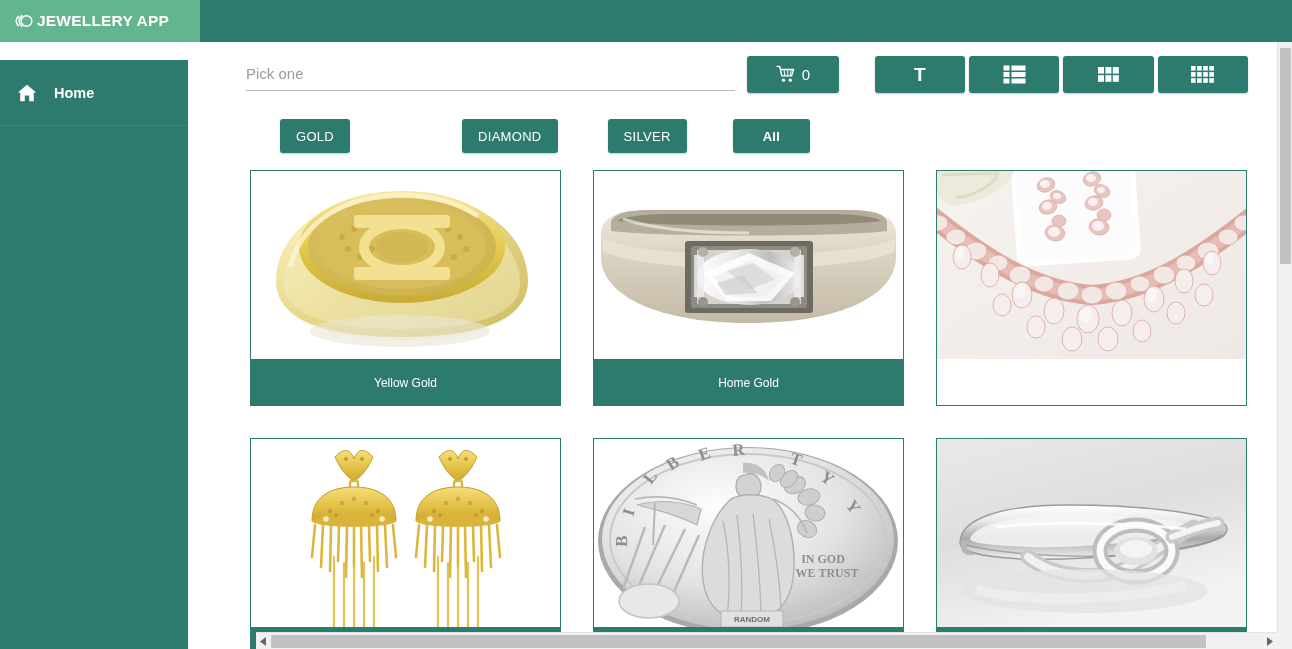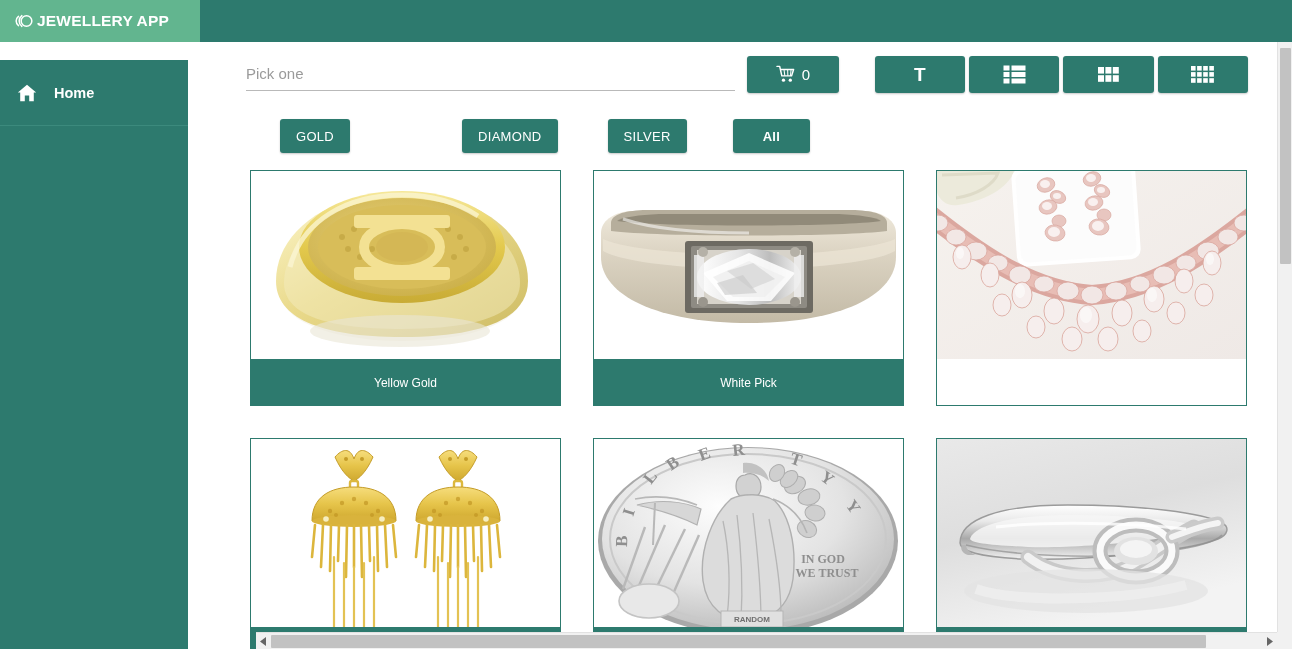--- a/index.html
+++ b/index.html
@@ -451,21 +451,21 @@
               <path d="M124 112 L150 104 L164 122 L132 124 Z" fill="#c8c8c8" opacity="0.6"></path>
               <rect x="101" y="84" width="10" height="42" fill="#efefef" opacity="0.8"></rect>
               <rect x="201" y="84" width="10" height="42" fill="#efefef" opacity="0.8"></rect>
               <circle cx="110" cy="131" r="5" fill="#9a968d"></circle>
               <circle cx="202" cy="131" r="5" fill="#9a968d"></circle>
               <circle cx="110" cy="81" r="5" fill="#b5b1a7"></circle>
               <circle cx="202" cy="81" r="5" fill="#b5b1a7"></circle>
               <path d="M30 48 C60 58 110 62 156 62" fill="none" stroke="#ffffff" stroke-width="3" opacity="0.55"></path>
             </svg>
           </div>
-          <div class="card-caption">White Pick</div>
+          <div class="card-caption">Home Gold</div>
         </div>
 
         <div class="card">
           <div class="card-media">
             <svg viewBox="0 0 311 188" xmlns="http://www.w3.org/2000/svg" preserveAspectRatio="xMidYMid slice">
               <defs>
                 <linearGradient id="g3bg" x1="0" y1="0" x2="1" y2="1">
                   <stop offset="0" stop-color="#f6f2ee"></stop>
                   <stop offset="1" stop-color="#efe9e6"></stop>
                 </linearGradient>

